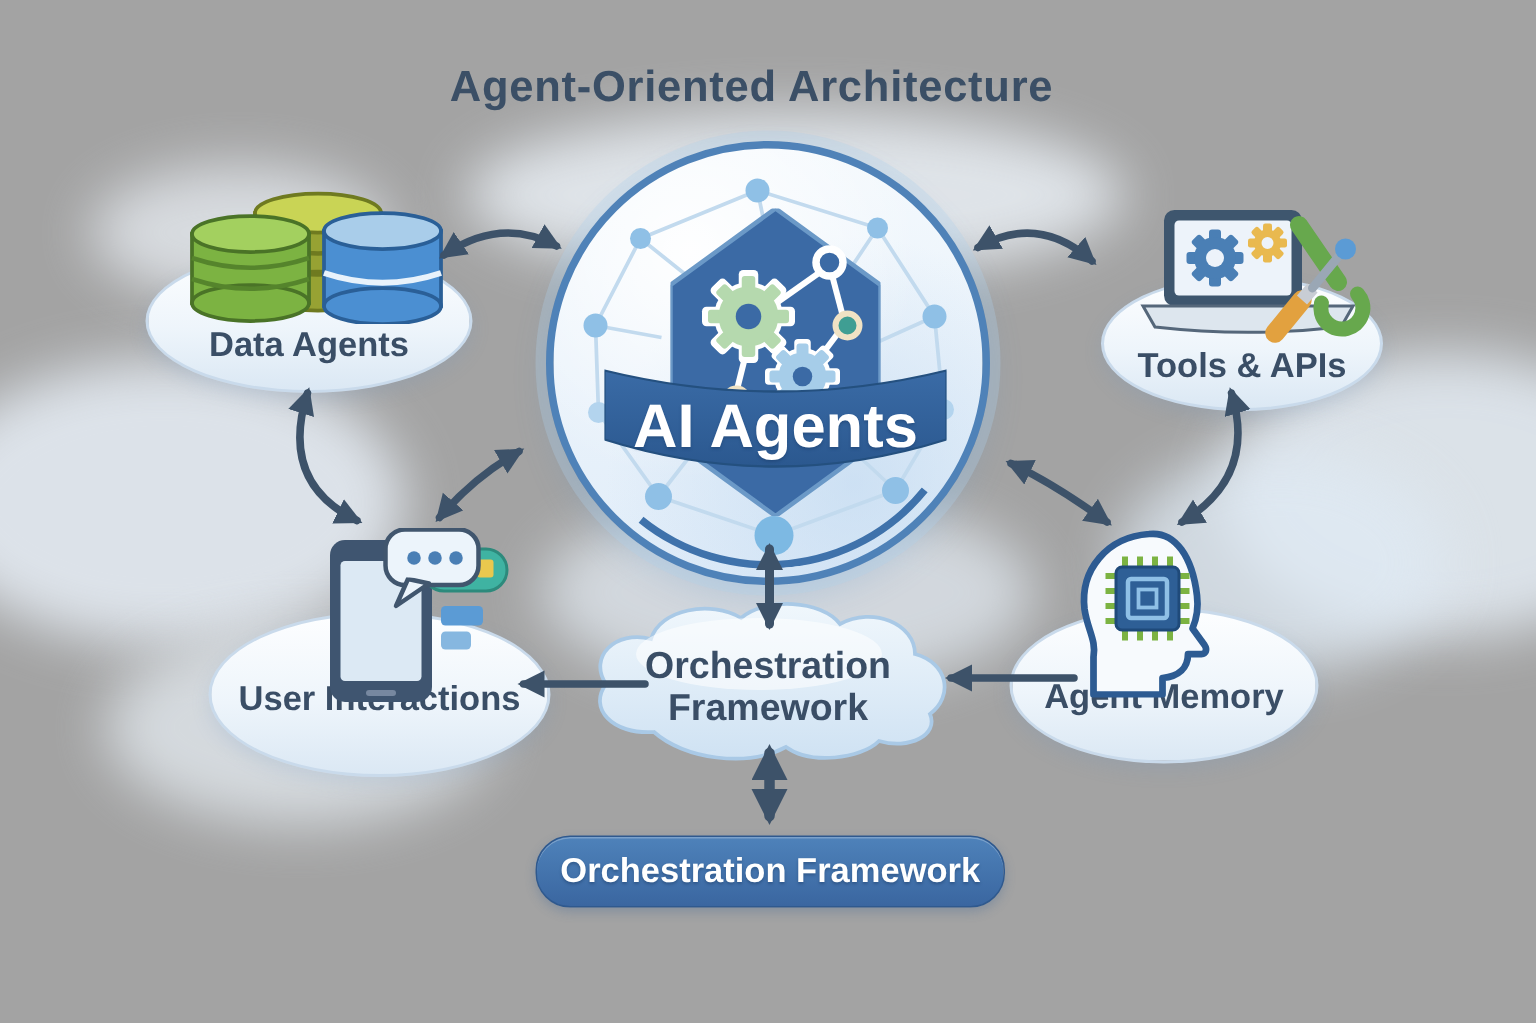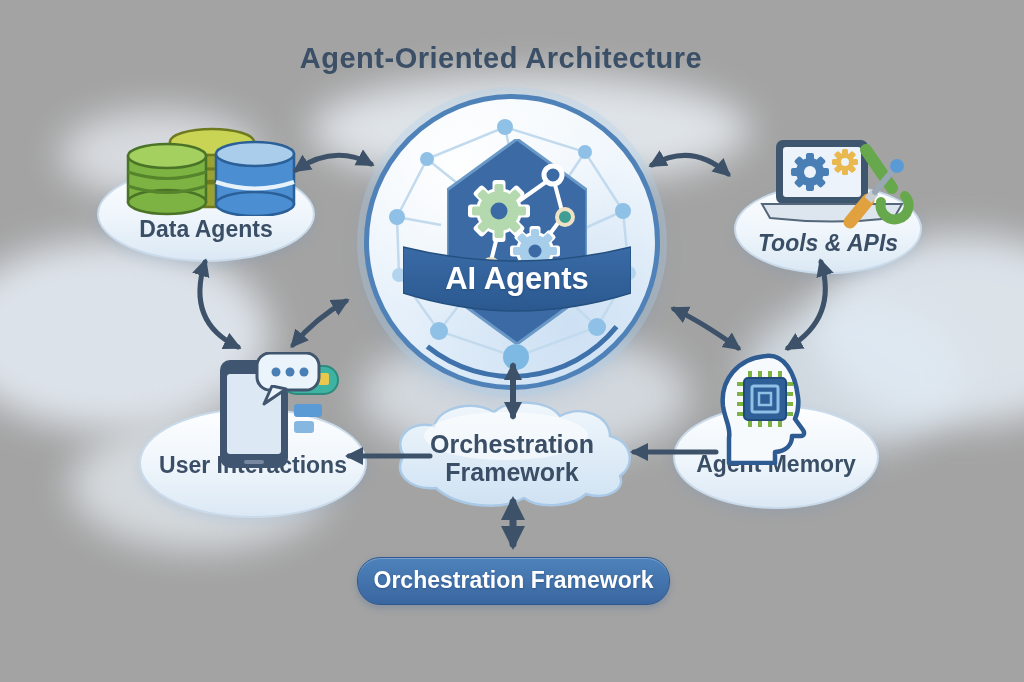--- a/index.html
+++ b/index.html
@@ -32,21 +32,21 @@
   }
   .e-ds{left:97px;top:166px;width:214px;height:92px;}
   .e-ta{left:734px;top:184px;width:184px;height:86px;}
   .e-ui{left:139px;top:408px;width:224px;height:106px;}
   .e-am{left:673px;top:405px;width:202px;height:100px;}
   .node-label{
     position:absolute;left:0;right:0;text-align:center;
     font-size:23px;font-weight:700;color:#3a4e66;
   }
   .l-ds{top:48px;}
-  .l-ta{top:44px;font-style:italic;}
+  .l-ta{top:44px;}
   .l-ui{top:42px;}
   .l-am{top:44px;}
 
   .icon{position:absolute;}
   .i-db{left:124px;top:124px;}
   .i-laptop{left:748px;top:136px;}
   .i-phone{left:202px;top:352px;}
   .i-head{left:700px;top:350px;}
 
   .circle{
@@ -61,21 +61,21 @@
   .circle-arc{
     position:absolute;left:6px;top:6px;right:6px;bottom:6px;border-radius:50%;
     border:5px solid transparent;border-bottom-color:#3f72ab;
     transform:rotate(-6deg);
   }
   .net{position:absolute;left:0;top:0;}
   .hex{position:absolute;left:78px;top:40px;}
   .banner{position:absolute;left:34px;top:136px;width:228px;height:96px;}
   .banner-label{
     position:absolute;left:0;top:26px;width:228px;text-align:center;
-    font-size:31px;font-weight:700;color:#ffffff;
+    font-size:41px;font-weight:700;color:#ffffff;
     text-shadow:0 1px 2px rgba(20,50,90,.35);
   }
 
   .cloud{position:absolute;left:384px;top:398px;}
   .cloud-label{
     position:absolute;left:412px;top:430px;width:200px;text-align:center;
     font-size:25px;font-weight:700;line-height:1.12;color:#3a4e66;
   }
 
   .pill{

